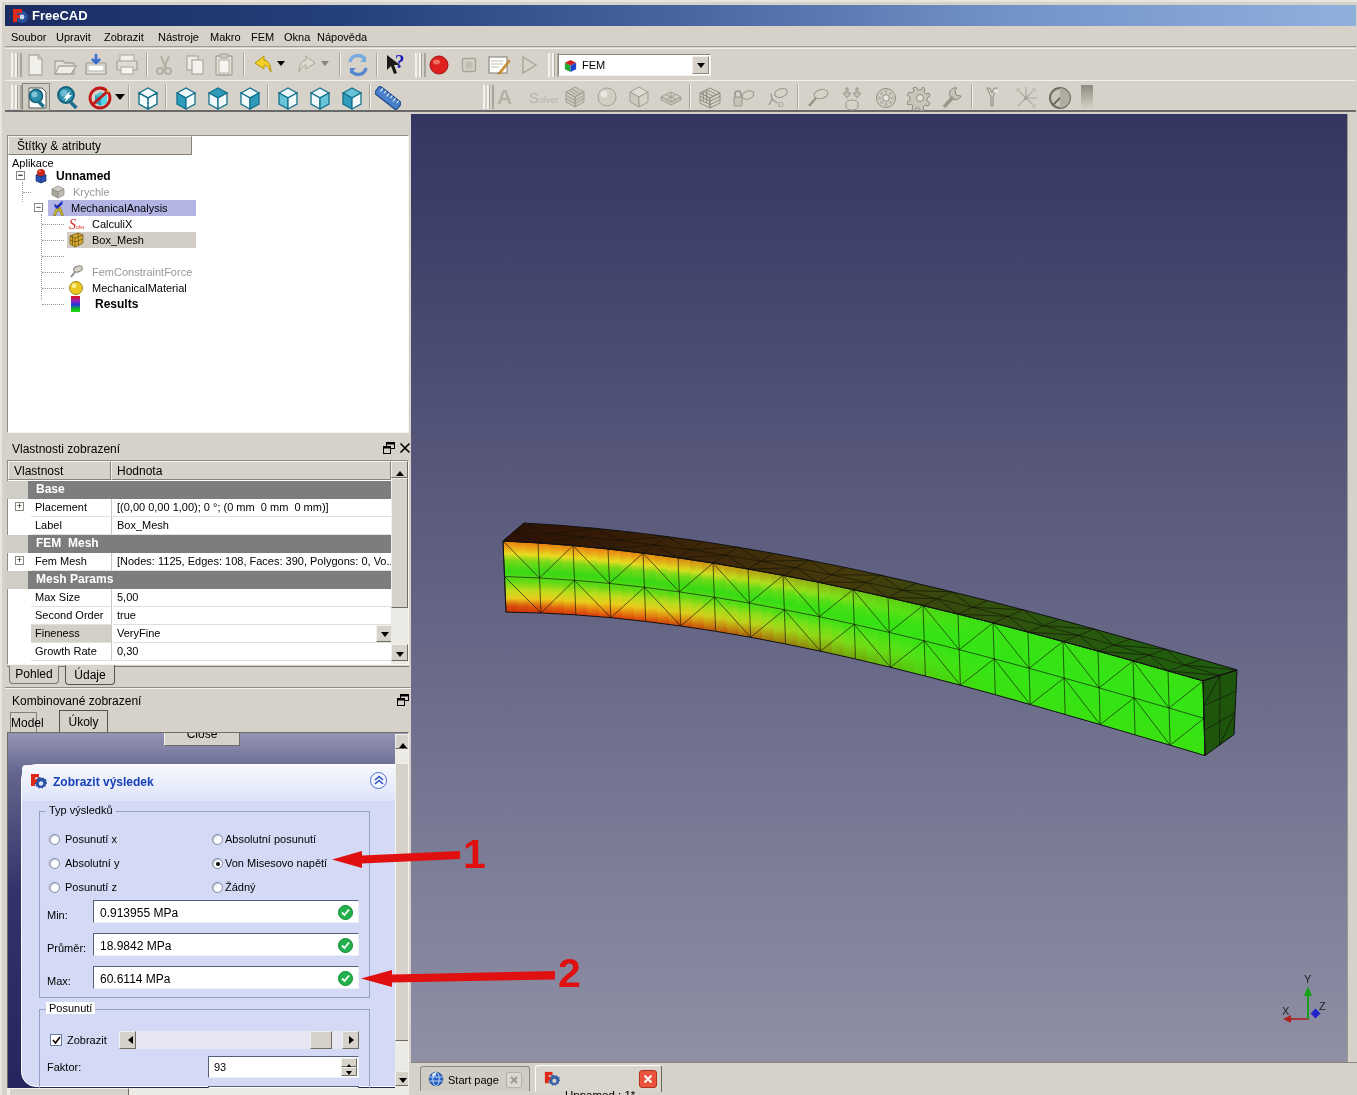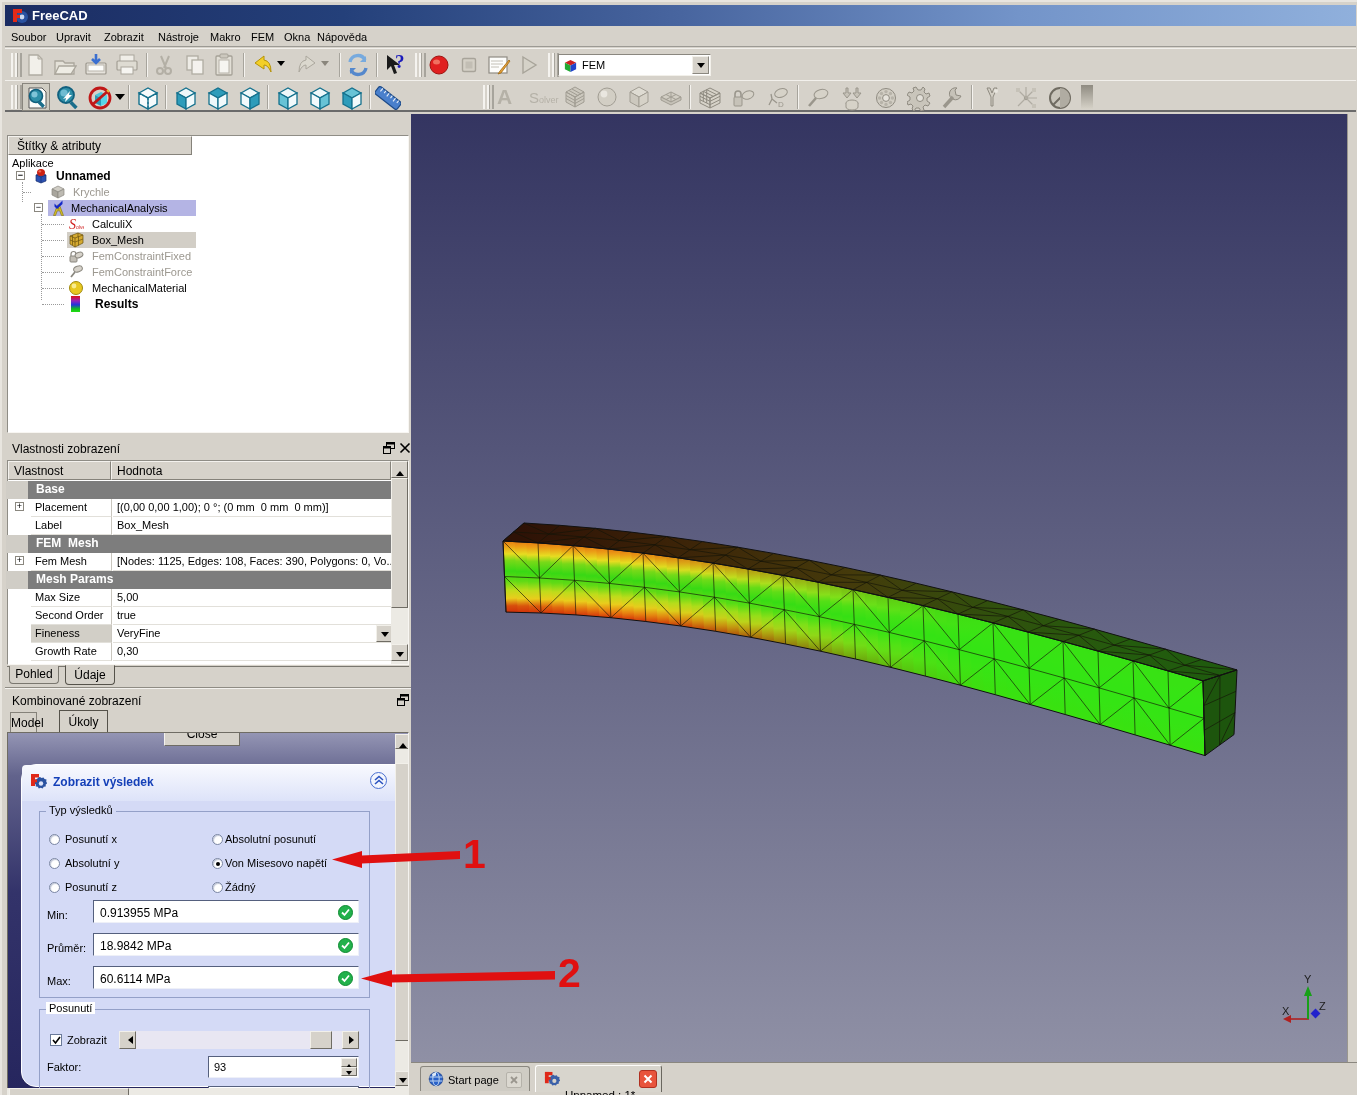--- a/index.html
+++ b/index.html
@@ -443,28 +443,20 @@
         </svg>
       <span style="position:absolute;left:86px">CalculiX</span>
       </div>
     <div class="trow" style="top:118px;">
       <div class="abs" style="left:61px;top:0;width:129px;height:16px;background:#d2cec6"></div>
       <svg class="ticon" style="left:62px" width="16" height="16" viewBox="0 0 16 16">
           <path d="M2 4 L10 1 L15 3 L15 11 L7 15 L2 12 Z" fill="#d4aa30" stroke="#6a5210" stroke-width="0.7"></path>
           <path d="M2 4 L7 6 L15 3 M7 6 L7 15 M2 8 L7 10 L15 7 M4.5 3 L4.5 13 M10.5 4.5 L10.5 13.5 M10 1 L10 5" stroke="#6a5210" stroke-width="0.7" fill="none"></path>
         </svg>
       <span style="position:absolute;left:86px">Box_Mesh</span>
-      </div>
-    <div class="trow" style="top:134px;">
-      <svg class="ticon" style="left:62px" width="16" height="16" viewBox="0 0 16 16">
-          <rect x="2" y="8" width="7" height="6" rx="1" fill="#c2beb6" stroke="#8a877f"></rect>
-          <path d="M3 8 v-2 a2.5 2.5 0 0 1 5 0 v2" fill="none" stroke="#8a877f" stroke-width="1.2"></path>
-          <ellipse cx="11" cy="7" rx="4" ry="2.6" transform="rotate(-20 11 7)" fill="#d6d2ca" stroke="#8a877f"></ellipse>
-        </svg>
-      <span class="gray" style="position:absolute;left:86px">FemConstraintFixed</span>
       </div>
     <div class="trow" style="top:150px;">
       <svg class="ticon" style="left:62px" width="16" height="16" viewBox="0 0 16 16">
           <ellipse cx="10" cy="5" rx="4.5" ry="2.8" transform="rotate(-18 10 5)" fill="#d6d2ca" stroke="#8a877f"></ellipse>
           <path d="M3 13 L7 8" stroke="#8a877f" stroke-width="1.8"></path>
         </svg>
       <span class="gray" style="position:absolute;left:86px">FemConstraintForce</span>
       </div>
     <div class="trow" style="top:166px;">
       <svg class="ticon" style="left:62px" width="16" height="16" viewBox="0 0 16 16">

